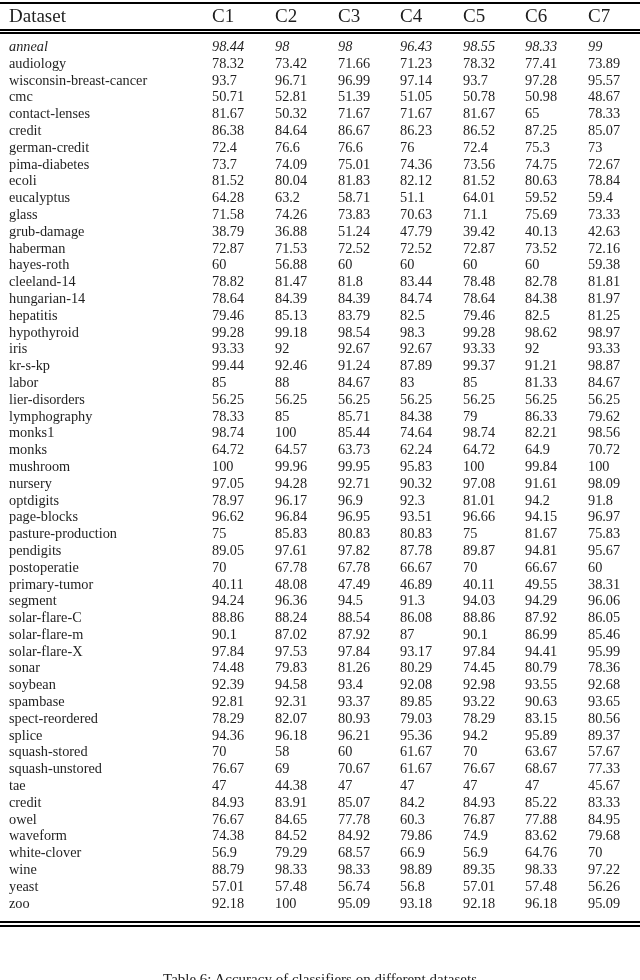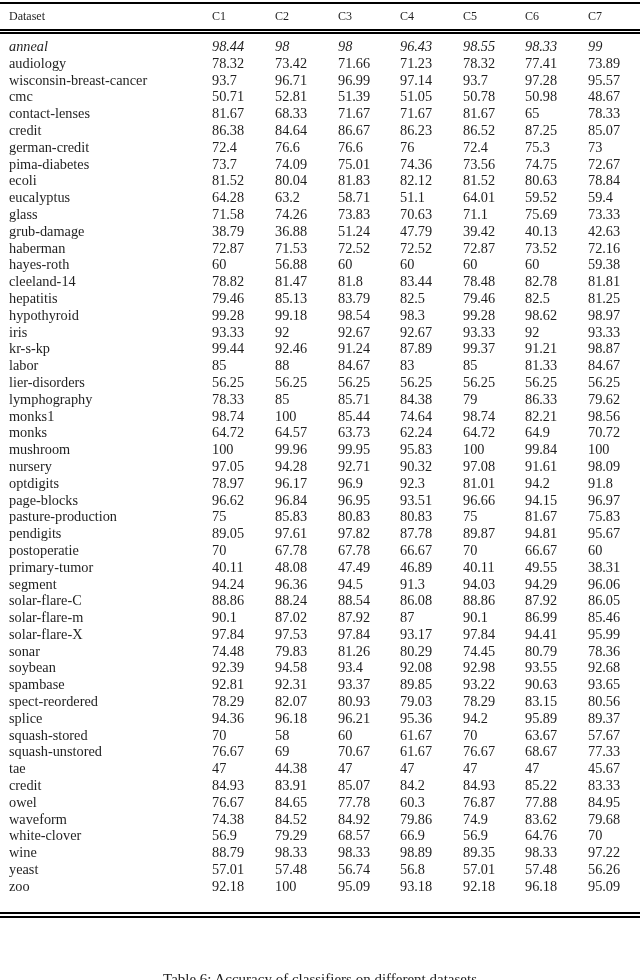--- a/index.html
+++ b/index.html
@@ -33,29 +33,29 @@
     font-size: 14.3px;
     line-height: 16.8px;
     white-space: nowrap;
     overflow: hidden;
     color: #1f1f1f;
   }
   table.results thead th {
     height: 25px;
     vertical-align: middle;
     border-bottom: 5px double #000000;
-    font-size: 12px;
+    font-size: 19px;
     margin-left: 39px;
   }
   table.results thead th.col-dataset,
   table.results td.col-dataset {
     padding-left: 9px;
   }
   table.results tbody tr:first-child td { padding-top: 4px; font-style: italic; }
-  table.results tbody tr:last-child td  { padding-bottom: 17px; }
+  table.results tbody tr:last-child td  { padding-bottom: 10px; }
   .caption {
     position: absolute;
     top: 968px;
     left: 0;
     width: 640px;
     text-align: center;
     font-size: 15px;
     line-height: 18px;
     color: #1f1f1f;
   }
@@ -125,21 +125,21 @@
           <td>52.81</td>
           <td>51.39</td>
           <td>51.05</td>
           <td>50.78</td>
           <td>50.98</td>
           <td>48.67</td>
         </tr>
         <tr>
           <td class="col-dataset">contact-lenses</td>
           <td>81.67</td>
-          <td>68.33</td>
+          <td>50.32</td>
           <td>71.67</td>
           <td>71.67</td>
           <td>81.67</td>
           <td>65</td>
           <td>78.33</td>
         </tr>
         <tr>
           <td class="col-dataset">credit</td>
           <td>86.38</td>
           <td>84.64</td>
@@ -233,20 +233,30 @@
           <td class="col-dataset">cleeland-14</td>
           <td>78.82</td>
           <td>81.47</td>
           <td>81.8</td>
           <td>83.44</td>
           <td>78.48</td>
           <td>82.78</td>
           <td>81.81</td>
         </tr>
         <tr>
+          <td class="col-dataset">hungarian-14</td>
+          <td>78.64</td>
+          <td>84.39</td>
+          <td>84.39</td>
+          <td>84.74</td>
+          <td>78.64</td>
+          <td>84.38</td>
+          <td>81.97</td>
+        </tr>
+        <tr>
           <td class="col-dataset">hepatitis</td>
           <td>79.46</td>
           <td>85.13</td>
           <td>83.79</td>
           <td>82.5</td>
           <td>79.46</td>
           <td>82.5</td>
           <td>81.25</td>
         </tr>
         <tr>

